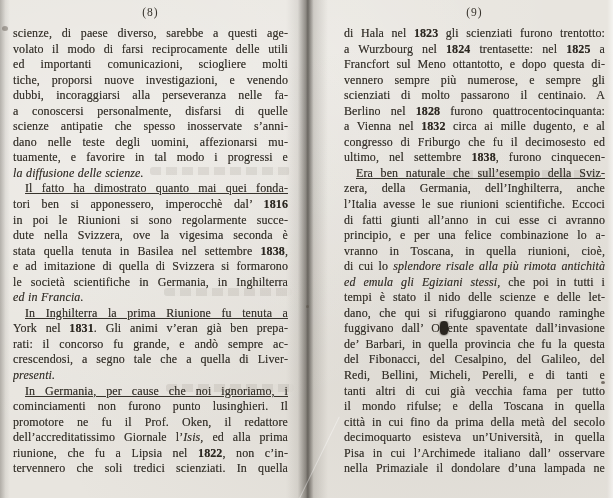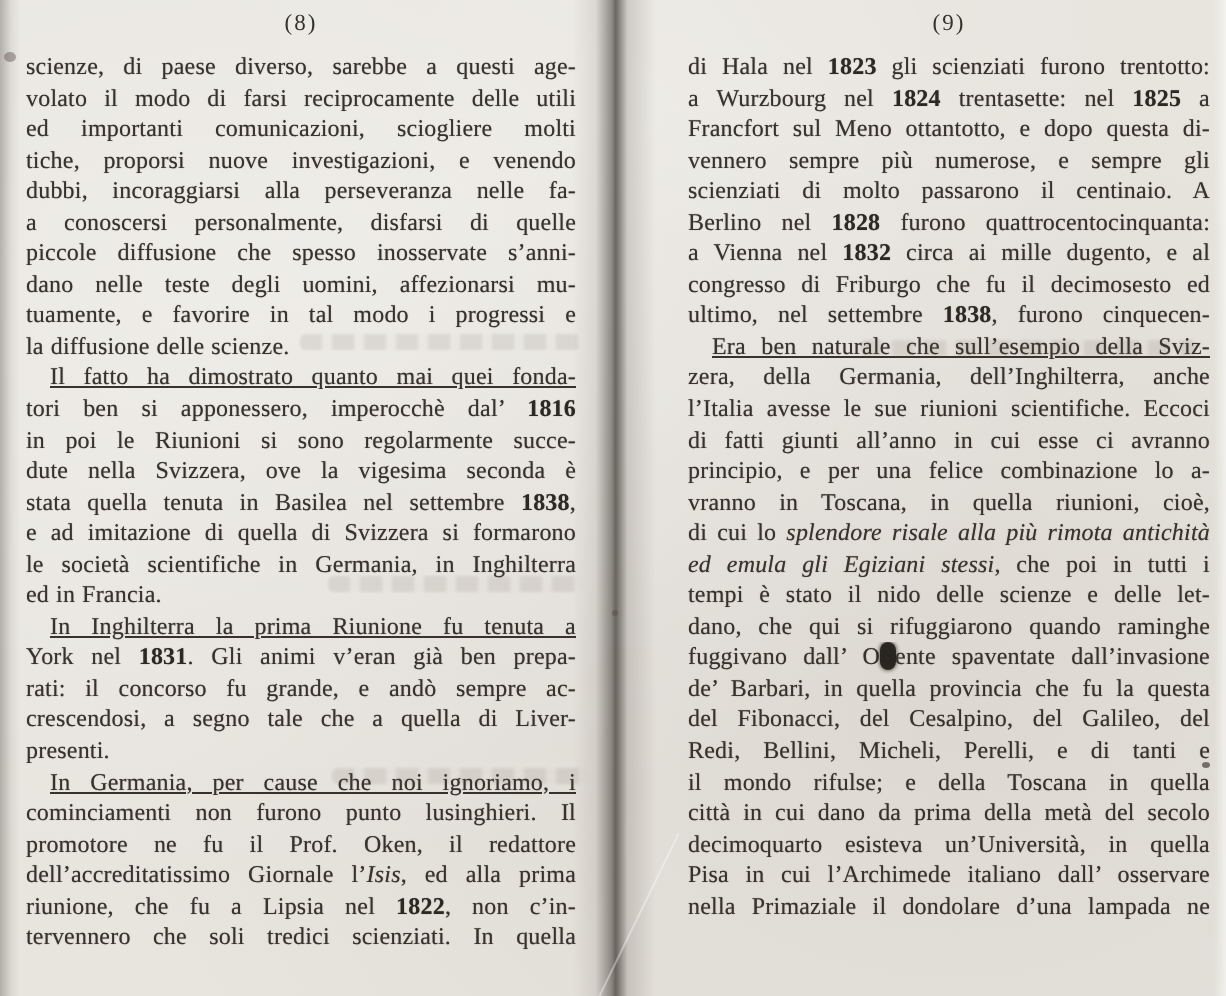--- a/index.html
+++ b/index.html
@@ -29,21 +29,21 @@
   .col{position:absolute;top:26px;}
   .col-8{left:13px;width:275px;}
   .col-9{left:344px;width:261px;}
   .line{
     height:15.55px;line-height:15.9px;font-size:12px;
     text-align:justify;text-align-last:justify;
     letter-spacing:0.1px;word-spacing:0.4px;overflow:hidden;
     text-shadow:0 0 0.5px rgba(45,40,34,0.55);
   }
   .line.indent{text-indent:12px;text-decoration:underline;}
-  .line.flush{text-align-last:left;}
+  .line.flush{text-align-last:left;font-style:italic;}
   .b{font-weight:bold;color:#2c2822;}
   .i{font-style:italic;}
   .blot{background:#2a2620;color:#2a2620;border-radius:5px;box-shadow:0 0 2px #2a2620;}
   .smudge{position:absolute;height:8px;filter:blur(0.7px);opacity:0.85;border-radius:3px;
     background:repeating-linear-gradient(90deg,
       rgba(92,84,71,0.14) 0px, rgba(92,84,71,0.14) 11px,
       rgba(92,84,71,0.02) 11px, rgba(92,84,71,0.02) 16px);}
   .smudge-1{left:150px;top:167px;width:140px;}
   .smudge-2{left:164px;top:288px;width:128px;}
   .smudge-3{left:166px;top:384px;width:128px;}
@@ -66,21 +66,21 @@
   <div class="pagenum pagenum-8">(8)</div>
   <div class="pagenum pagenum-9">(9)</div>
 
   <div class="col col-8">
       <div class="line">scienze, di paese diverso, sarebbe a questi age-</div>
       <div class="line">volato il modo di farsi reciprocamente delle utili</div>
       <div class="line">ed importanti comunicazioni, sciogliere molti</div>
       <div class="line">tiche, proporsi nuove investigazioni, e venendo</div>
       <div class="line">dubbi, incoraggiarsi alla perseveranza nelle fa-</div>
       <div class="line">a conoscersi personalmente, disfarsi di quelle</div>
-      <div class="line">piccole diffusione che spesso inosservate s’anni-</div>
+      <div class="line">scienze antipatie che spesso inosservate s’anni-</div>
       <div class="line">dano nelle teste degli uomini, affezionarsi mu-</div>
       <div class="line">tuamente, e favorire in tal modo i progressi e</div>
       <div class="line flush">la diffusione delle scienze.</div>
       <div class="line indent">Il fatto ha dimostrato quanto mai quei fonda-</div>
       <div class="line">tori ben si apponessero, imperocchè dal’ <span class="b">1816</span></div>
       <div class="line">in poi le Riunioni si sono regolarmente succe-</div>
       <div class="line">dute nella Svizzera, ove la vigesima seconda è</div>
       <div class="line">stata quella tenuta in Basilea nel settembre <span class="b">1838</span>,</div>
       <div class="line">e ad imitazione di quella di Svizzera si formarono</div>
       <div class="line">le società scientifiche in Germania, in Inghilterra</div>
@@ -114,22 +114,23 @@
       <div class="line">principio, e per una felice combinazione lo a-</div>
       <div class="line">vranno in Toscana, in quella riunioni, cioè,</div>
       <div class="line">di cui lo <span class="i">splendore risale alla più rimota antichità</span></div>
       <div class="line"><span class="i">ed emula gli Egiziani stessi</span>, che poi in tutti i</div>
       <div class="line">tempi è stato il nido delle scienze e delle let-</div>
       <div class="line">dano, che qui si rifuggiarono quando raminghe</div>
       <div class="line">fuggivano dall’ O<span class="blot">ri</span>ente spaventate dall’invasione</div>
       <div class="line">de’ Barbari, in quella provincia che fu la questa</div>
       <div class="line">del Fibonacci, del Cesalpino, del Galileo, del</div>
       <div class="line">Redi, Bellini, Micheli, Perelli, e di tanti e</div>
+      <div class="line">tanti altri di cui già vecchia fama per tutto</div>
       <div class="line">il mondo rifulse; e della Toscana in quella</div>
-      <div class="line">città in cui dano da prima della metà del secolo</div>
+      <div class="line">città in cui fino da prima della metà del secolo</div>
       <div class="line">decimoquarto esisteva un’Università, in quella</div>
       <div class="line">Pisa in cui l’Archimede italiano dall’ osservare</div>
       <div class="line">nella Primaziale il dondolare d’una lampada ne</div>
     </div>
 
   <div class="smudge smudge-1"></div>
   <div class="smudge smudge-2"></div>
   <div class="smudge smudge-3"></div>
   <div class="smudge smudge-4"></div>
   <div class="speck speck-1"></div>

